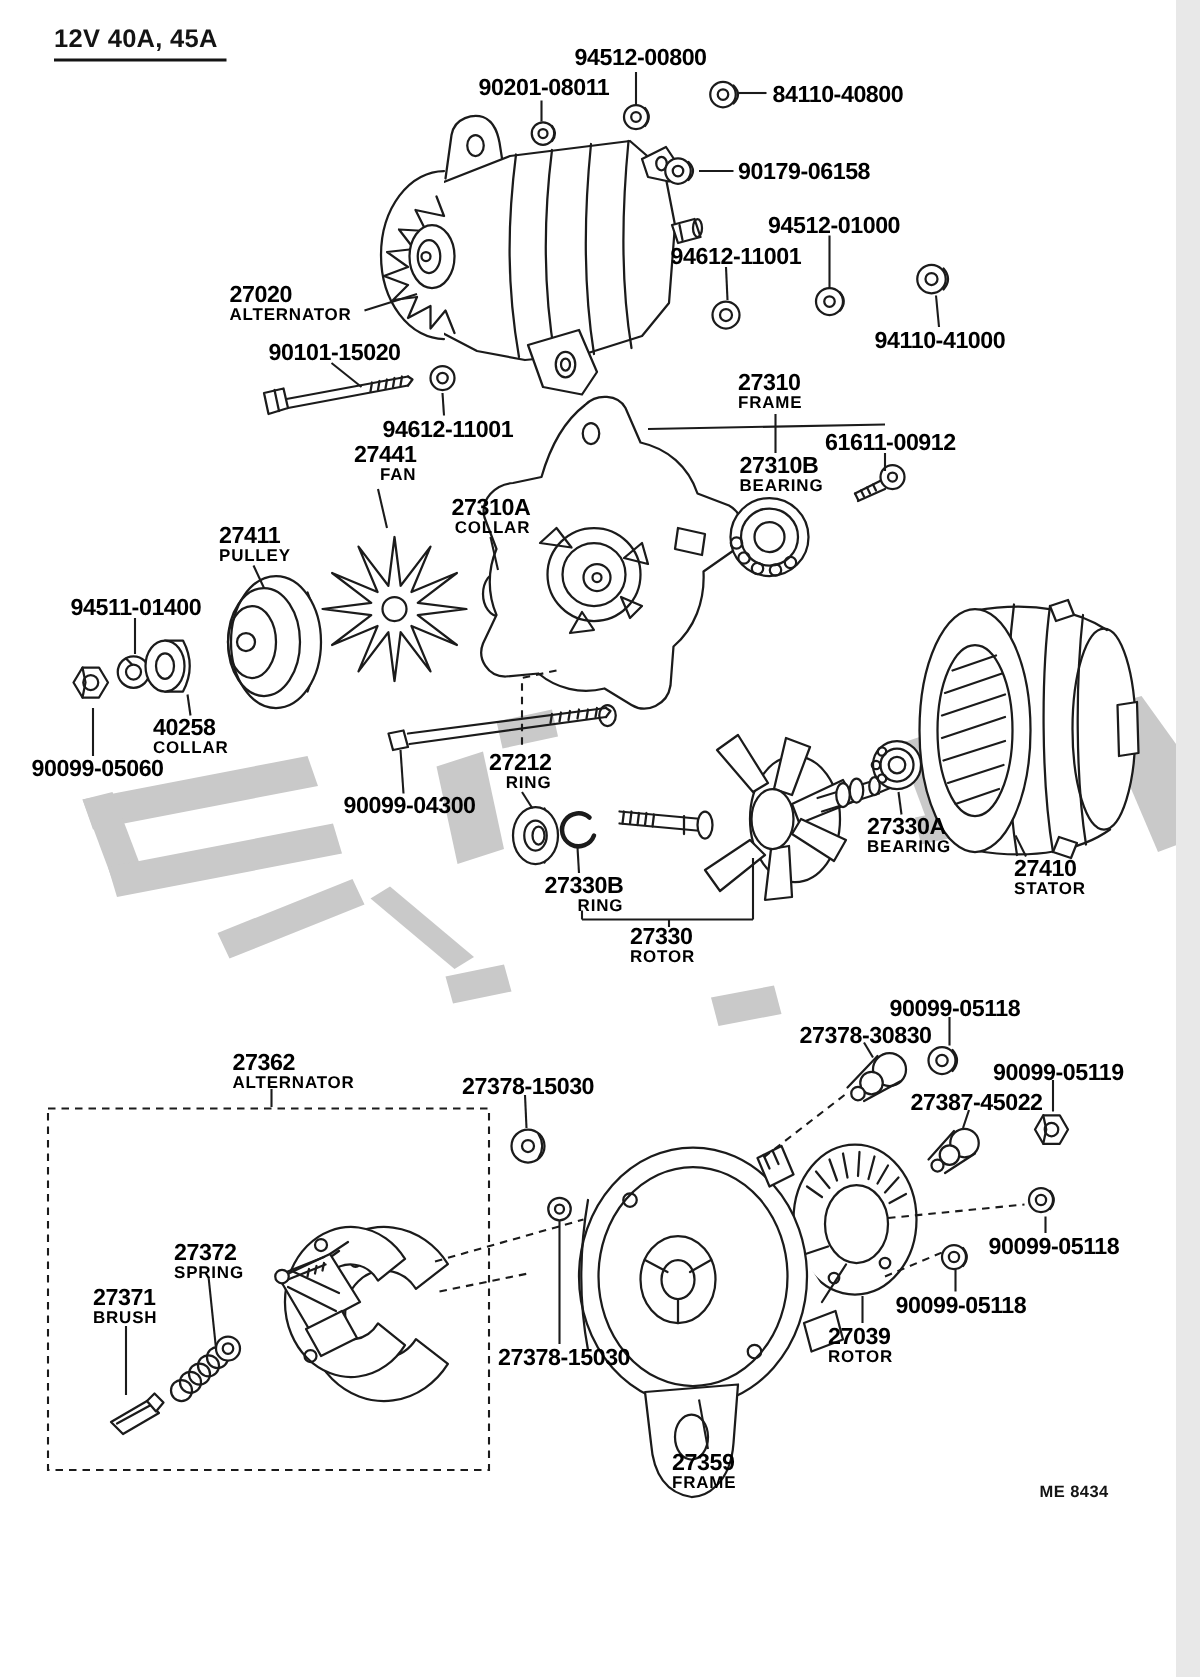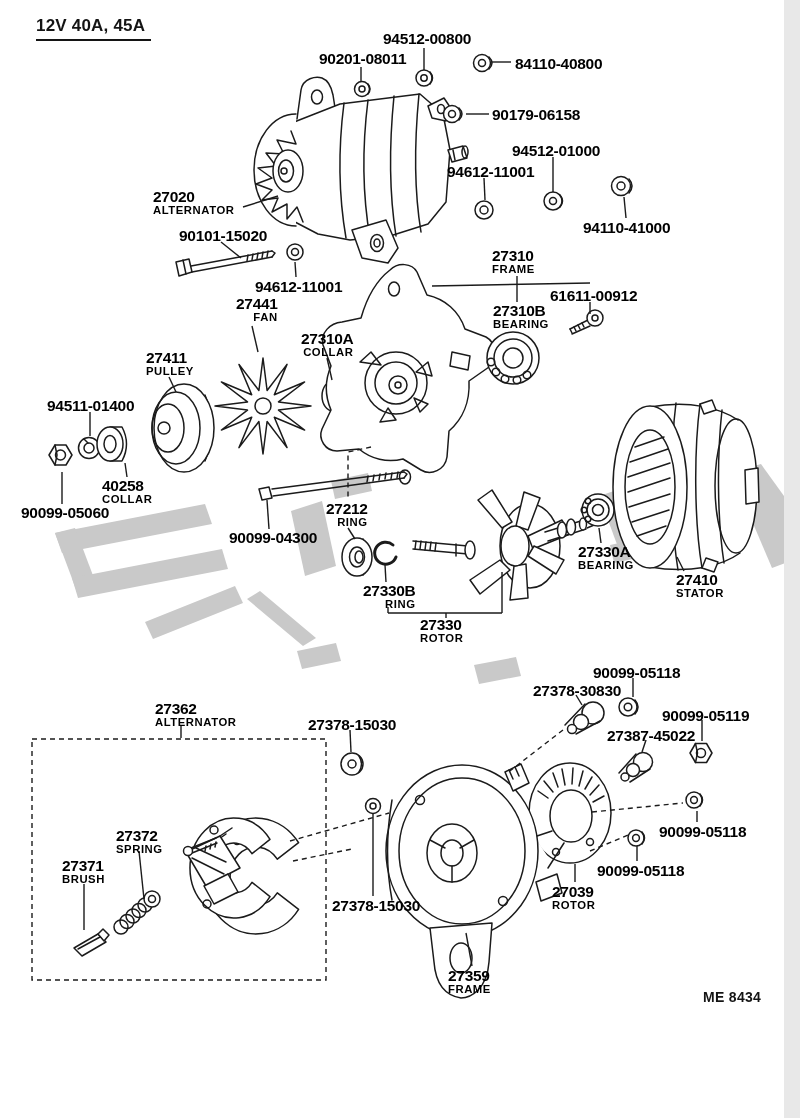--- a/index.html
+++ b/index.html
@@ -4,21 +4,21 @@
 <style>
   html,body{margin:0;padding:0;background:#e8e8e8;}
   #page{position:relative;width:784px;height:1118px;background:#ffffff;overflow:hidden;
         font-family:"Liberation Sans", sans-serif;color:#141414;}
   #art{position:absolute;left:0;top:0;}
   .lbl{position:absolute;line-height:1.04;white-space:nowrap;color:#000000;}
   .num{font-weight:bold;font-size:15.5px;letter-spacing:-0.3px;}
   .nm{font-weight:bold;font-size:11.3px;letter-spacing:0.55px;margin-top:0px;text-align:right;}
   .title{position:absolute;left:36px;top:16px;font-weight:bold;font-size:17px;letter-spacing:0.2px;
          border-bottom:2px solid #141414;padding:0 6px 3px 0;}
-  .figcode{position:absolute;left:693px;top:989px;font-weight:bold;font-size:14px;letter-spacing:0.3px;margin-left:10px;}
+  .figcode{position:absolute;left:693px;top:989px;font-weight:bold;font-size:11px;letter-spacing:0.3px;}
   svg *{vector-effect:non-scaling-stroke;}
 </style>
 </head>
 <body>
 
 <div id="page">
 
 <svg id="art" width="800" height="1118" viewBox="0 0 800 1118">
 
   <g fill="#c9c9c9" stroke="none">

